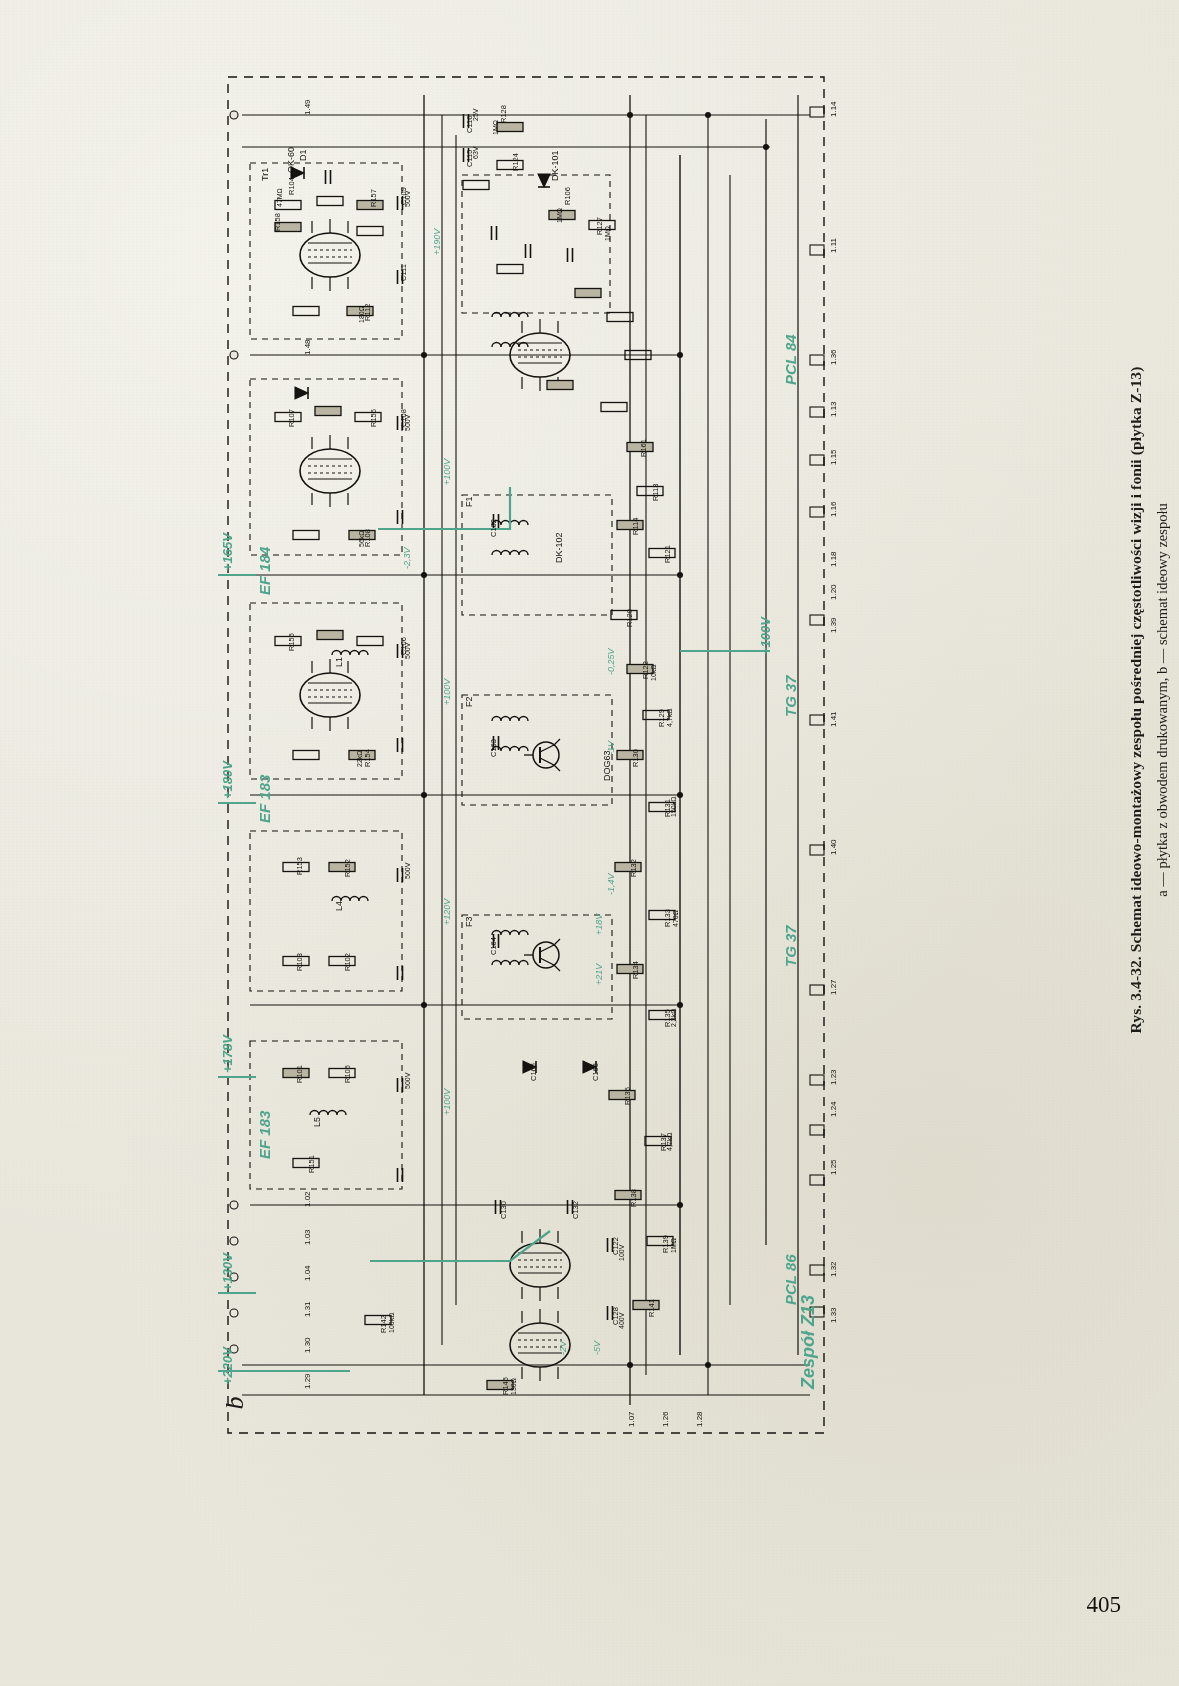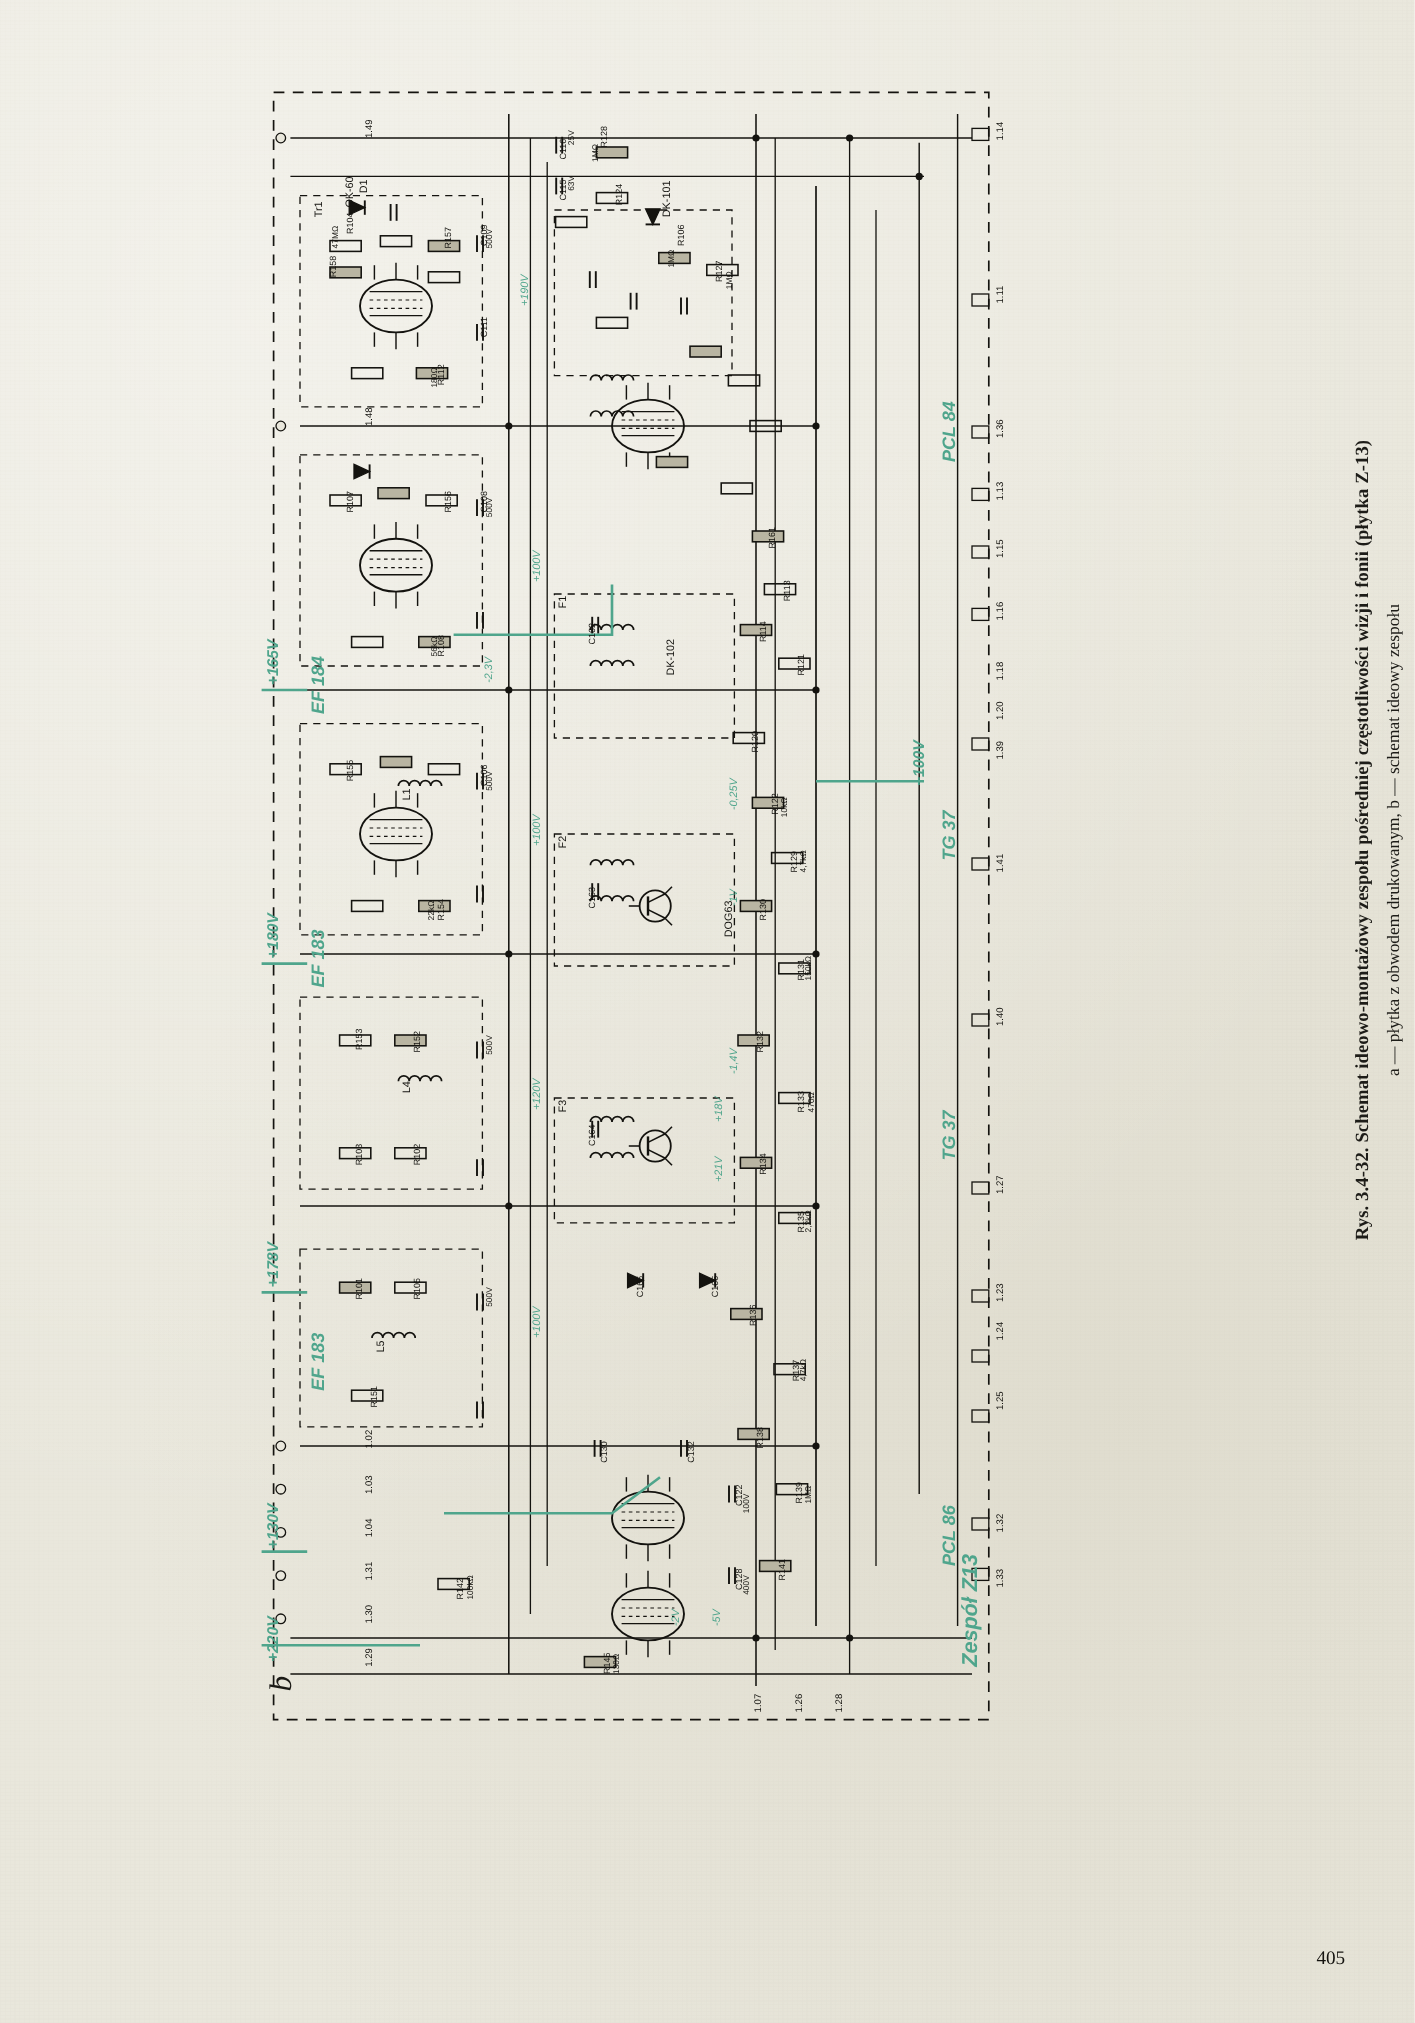--- a/index.html
+++ b/index.html
@@ -53,22 +53,22 @@
     margin-top: 9px;
     font-size: 14.5px;
     color: #1d1c18;
     white-space: nowrap;
   }
 
   
   #page-number {
     position: absolute;
     right: 58px;
-    bottom: 44px;
-    font-size: 16px;
+    bottom: 68px;
+    font-size: 23px;
     color: #14130f;
     font-family: "Liberation Serif", serif;
   }
 
   
   #schematic {
     position: absolute;
     left: 210px;
     top: 55px;
     width: 640px;

